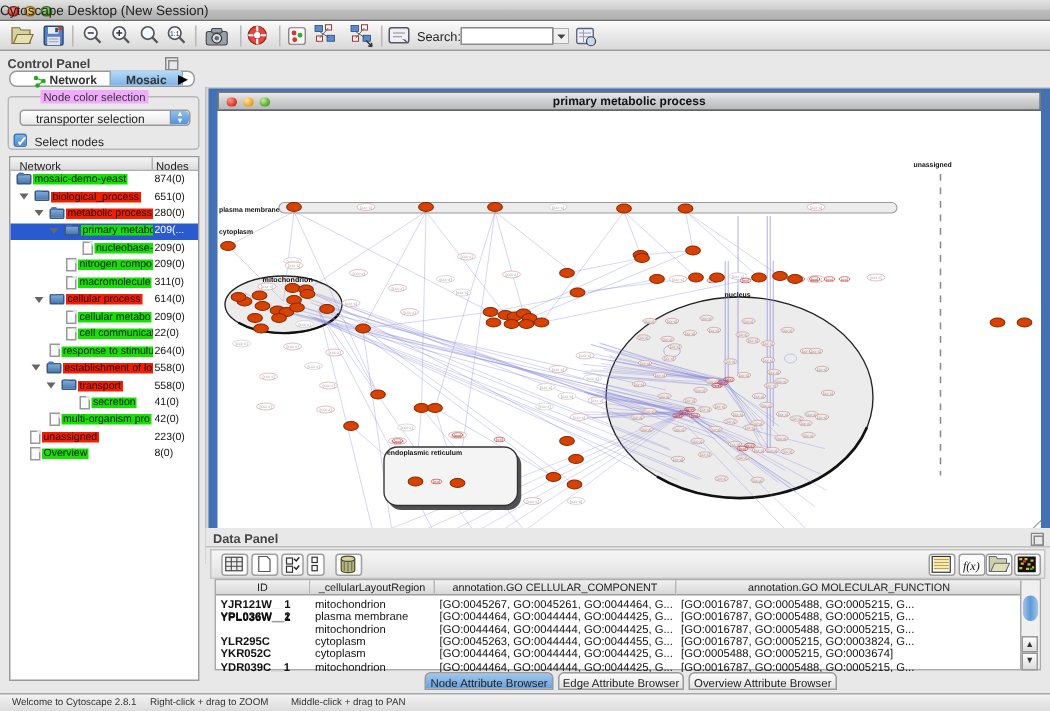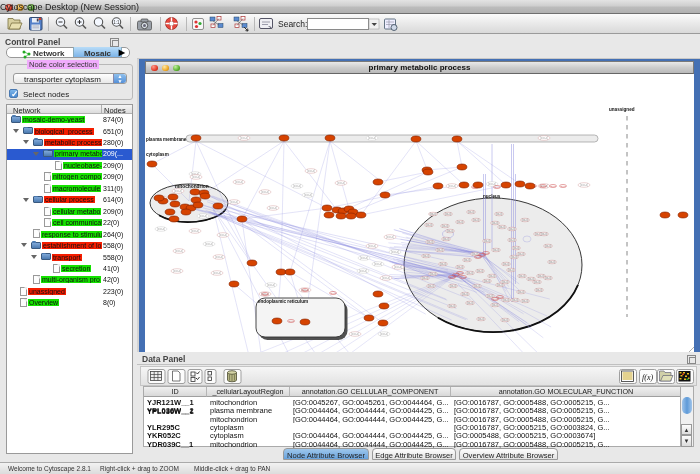--- a/index.html
+++ b/index.html
@@ -190,21 +190,21 @@
           <circle cx="3" cy="7" r="1.5" fill="#2a2"></circle>
           <path d="M2 2L7 4L3 7" stroke="#2a2" stroke-width="0.7" fill="none"></path>
         </svg>
       <span class="net">Network</span>
       <div class="mos">Mosaic</div>
       <span class="arr">▶</span>
     </div>
     <div class="groupbox">
         <span class="lbl">Node color selection</span>
       <div class="combo">
-          <span class="tx">transporter cytoplasm</span>
+          <span class="tx">transporter selection</span>
           <div class="btn"></div>
         </div>
     </div>
     <div class="cbx"></div>
       <span class="cbx-lbl">Select nodes</span>
     <div id="tree">
       <div id="tree-head">
           <span style="position:absolute;left:6px;top:0.5px">Network</span>
           <span style="position:absolute;left:97px;top:0.5px">Nodes</span>
         <div style="position:absolute;left:94px;top:0;width:1px;height:9px;background:#b0b0b0"></div>
@@ -928,20 +928,21 @@
 <div class="td" style="left:3px;top:18.4px;width:60px;font-weight:bold">YPL036W__2</div>
 <div class="td" style="left:66px;top:18.4px;width:80px">plasma membrane</div>
 <div class="td" style="left:149px;top:18.4px;width:157px">[GO:0044464, GO:0044444, GO:0044425, G...</div>
 <div class="td" style="left:310px;top:18.4px;width:227px">[GO:0016787, GO:0005488, GO:0005215, G...</div>
 <div class="td" style="left:3px;top:19px;width:60px;font-weight:bold">YPL036W__1</div>
 <div class="td" style="left:66px;top:26.799999999999997px;width:80px">mitochondrion</div>
 <div class="td" style="left:149px;top:26.799999999999997px;width:157px">[GO:0044464, GO:0044444, GO:0044425, G...</div>
 <div class="td" style="left:310px;top:26.799999999999997px;width:227px">[GO:0016787, GO:0005488, GO:0005215, G...</div>
 <div class="td" style="left:3px;top:35.199999999999996px;width:60px;font-weight:bold">YLR295C</div>
 <div class="td" style="left:66px;top:35.199999999999996px;width:80px">cytoplasm</div>
+<div class="td" style="left:149px;top:35.199999999999996px;width:157px">[GO:0045263, GO:0044444, GO:0044455, G...</div>
 <div class="td" style="left:310px;top:35.199999999999996px;width:227px">[GO:0016787, GO:0005215, GO:0003824, G...</div>
 <div class="td" style="left:3px;top:43.599999999999994px;width:60px;font-weight:bold">YKR052C</div>
 <div class="td" style="left:66px;top:43.599999999999994px;width:80px">cytoplasm</div>
 <div class="td" style="left:149px;top:43.599999999999994px;width:157px">[GO:0044464, GO:0044444, GO:0044425, G...</div>
 <div class="td" style="left:310px;top:43.599999999999994px;width:227px">[GO:0005488, GO:0005215, GO:0003674]</div>
 <div class="td" style="left:3px;top:51.99999999999999px;width:60px;font-weight:bold">YDR039C__1</div>
 <div class="td" style="left:66px;top:51.99999999999999px;width:80px">mitochondrion</div>
 <div class="td" style="left:149px;top:51.99999999999999px;width:157px">[GO:0044464, GO:0044444, GO:0044425, G...</div>
 <div class="td" style="left:310px;top:51.99999999999999px;width:227px">[GO:0016787, GO:0005488, GO:0005215, G...</div>
 <div style="position:absolute;right:0;top:0;width:13px;height:59px;background:#f0f0f0;border-left:1px solid #aaa"></div>

